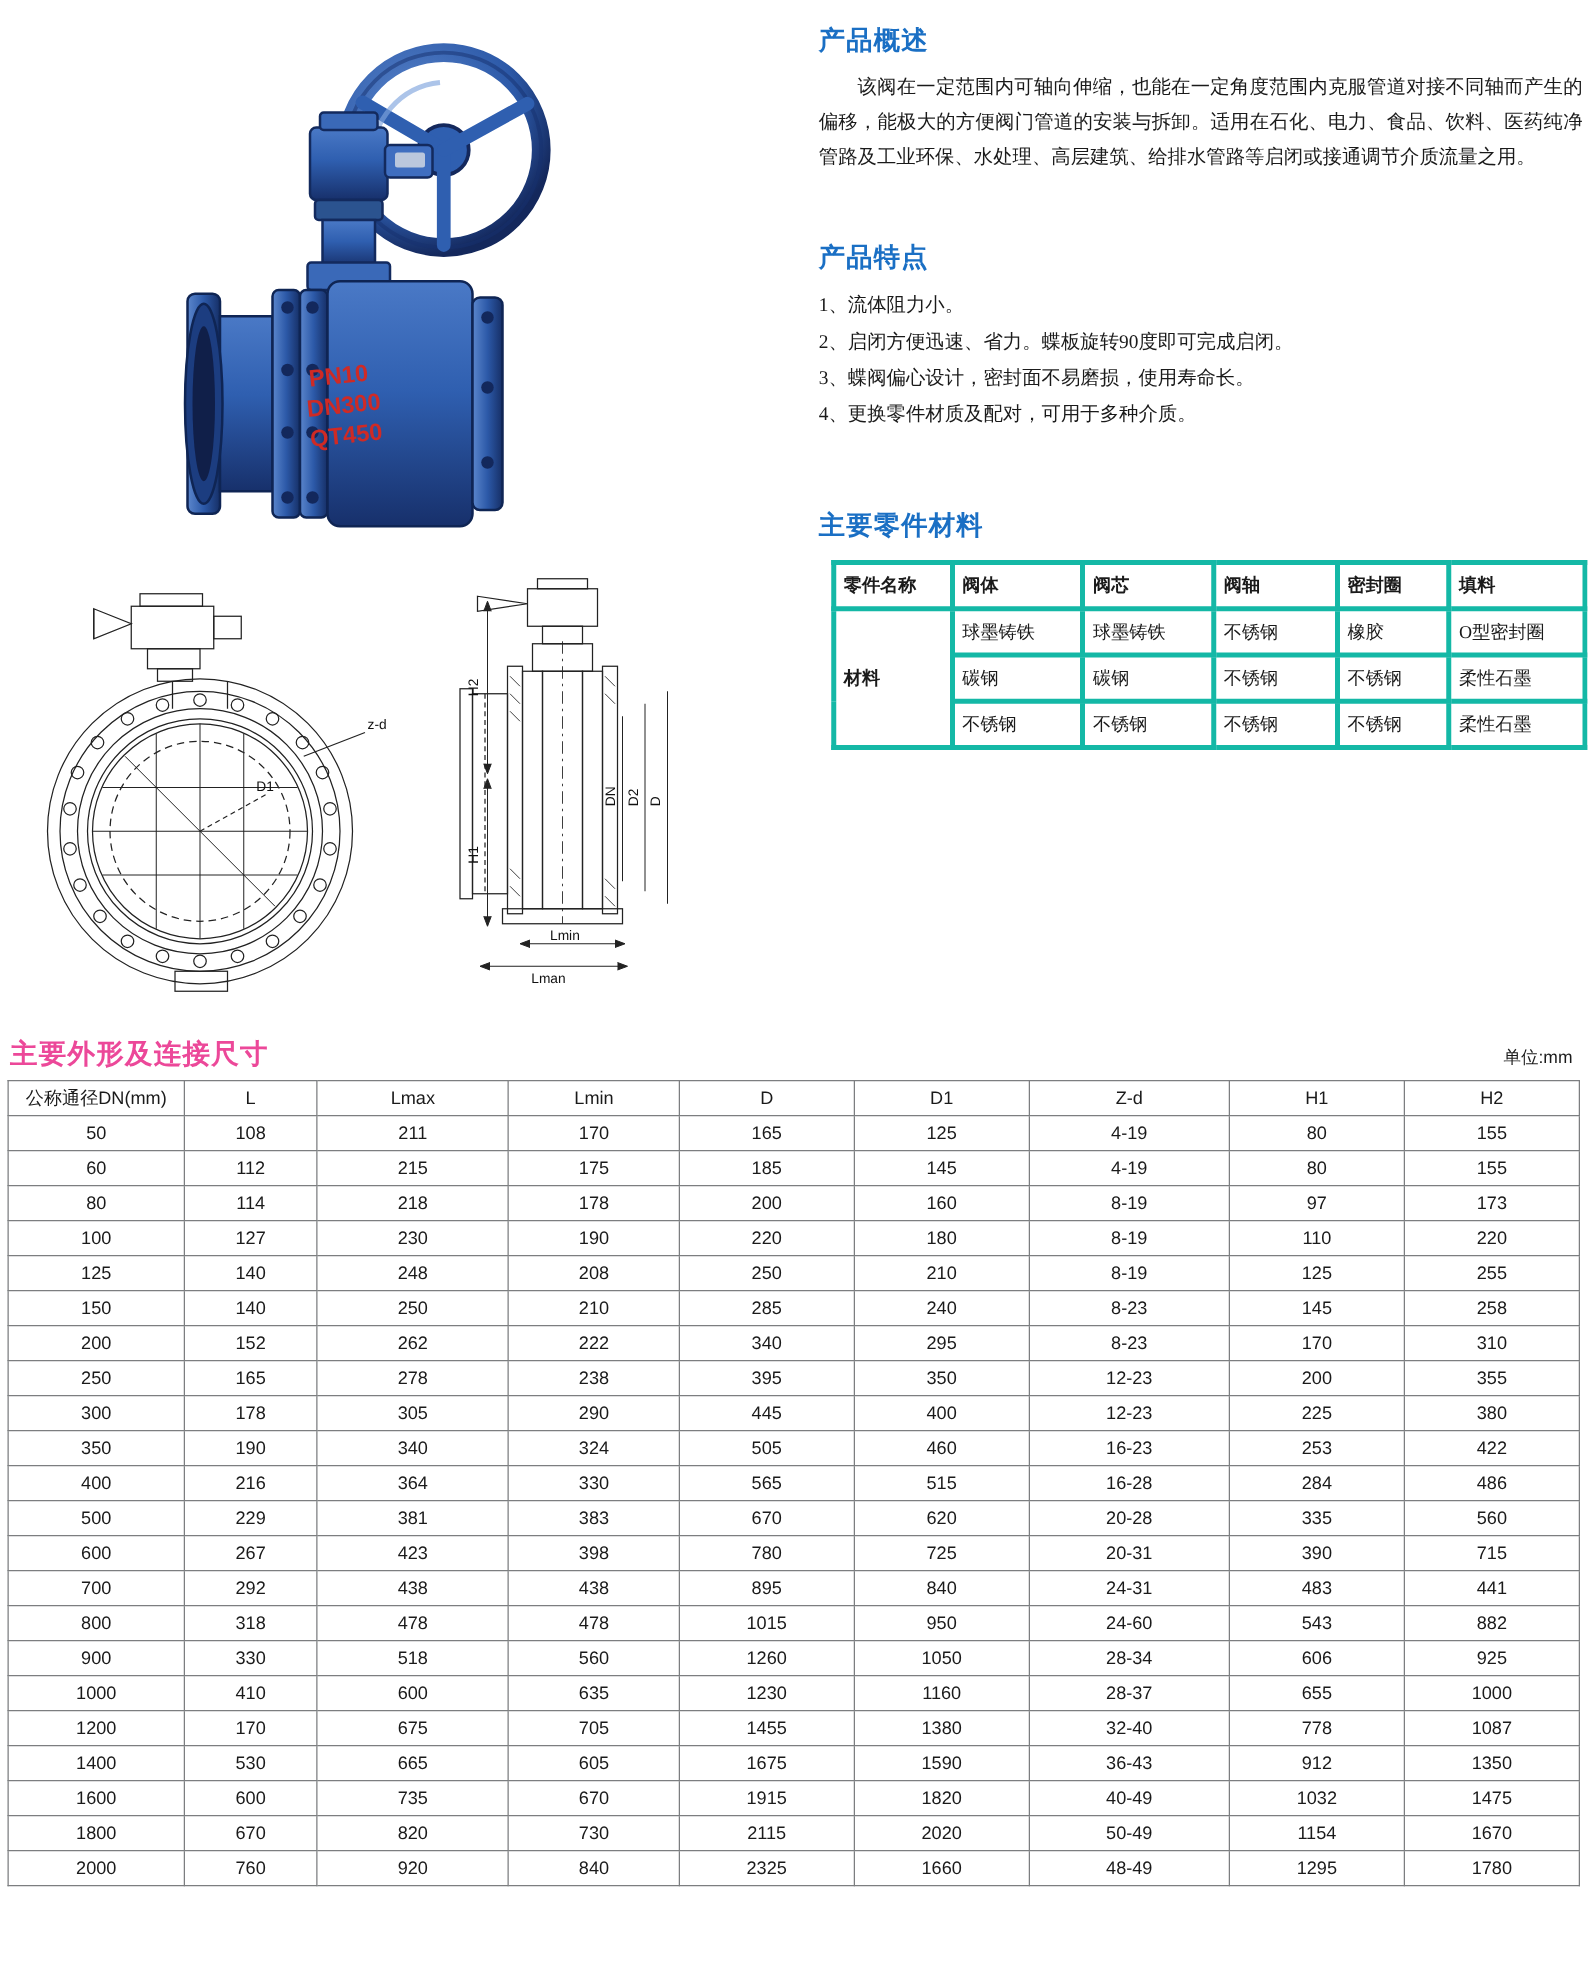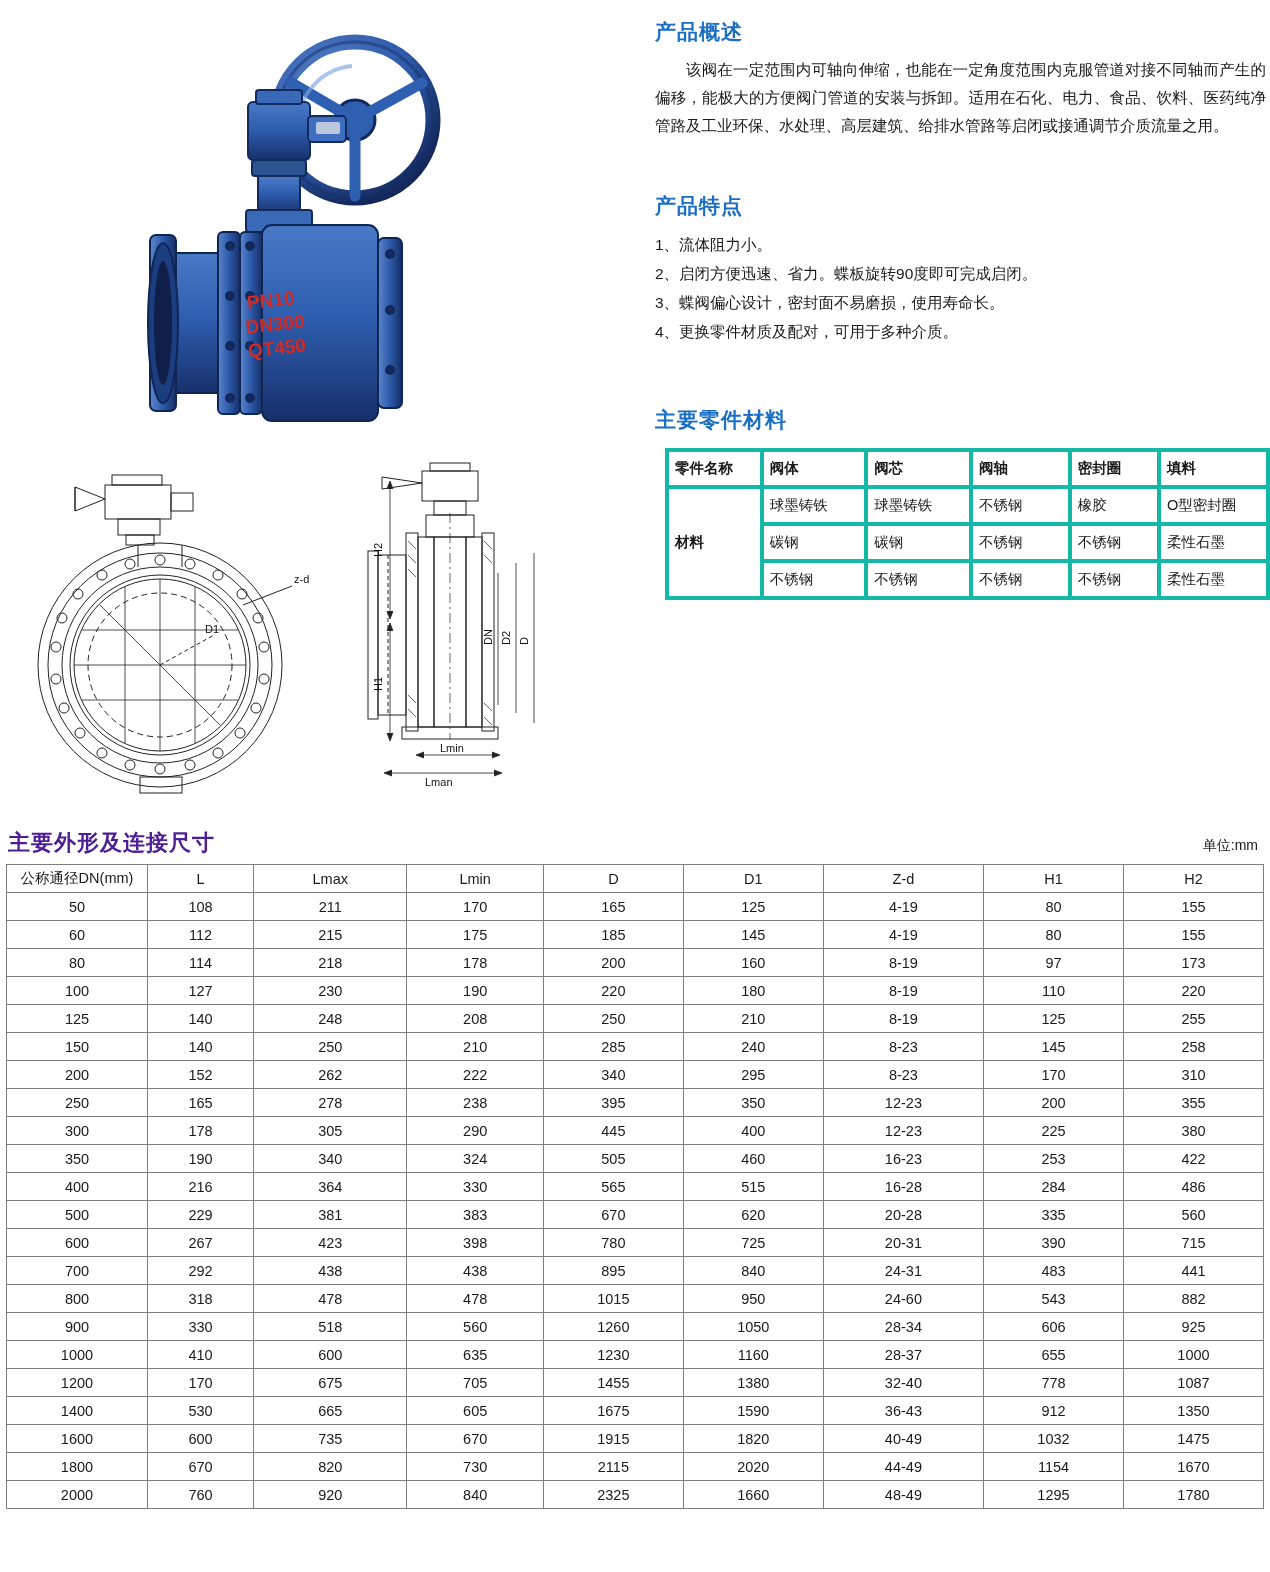--- a/index.html
+++ b/index.html
@@ -9,21 +9,21 @@
     font-family:"Liberation Sans","DejaVu Sans",sans-serif;
     color:#1a1a1a;
     position:relative;
     overflow:hidden;
   }
   .page{position:relative;width:1270px;height:1572px;}
 
   
   .top{display:flex;width:1270px;height:460px;}
   .photo-col{width:645px;position:relative;}
-  .text-col{width:625px;padding-top:18px;box-sizing:border-box;}
+  .text-col{width:625px;padding-top:18px;box-sizing:border-box;font-family:Liberation Serif, serif;}
 
   h2.blue{
     color:#1a6fc4;font-size:21px;font-weight:bold;margin:0 0 10px 0;
     letter-spacing:1px;
   }
   .sec{margin-left:10px;}
   .sec-overview{margin-left:10px;}
   .para{
     font-size:15.5px;line-height:28px;text-align:justify;
     margin:0;padding-right:4px;text-indent:2em;
@@ -61,21 +61,21 @@
   .mat th:nth-child(4),.mat td:nth-child(4){width:92px;}
   .mat th:nth-child(5),.mat td:nth-child(5){width:92px;}
   .mat th:nth-child(6),.mat td:nth-child(6){width:108px;}
 
   
   .dim-section{position:absolute;left:0;top:828px;width:1270px;}
   .dim-head{
     display:flex;align-items:flex-end;justify-content:space-between;
     padding:0 12px 6px 8px;
   }
-  .dim-title{color:#4c1d95;font-size:22px;font-weight:bold;letter-spacing:1px;}
+  .dim-title{color:#ec4899;font-size:22px;font-weight:bold;letter-spacing:1px;}
   .dim-unit{font-size:14px;color:#1a1a1a;padding-bottom:3px;}
 
   table.dim{
     border-collapse:collapse;width:1258px;margin-left:6px;
     font-size:14.5px;
   }
   table.dim th,table.dim td{
     border:1px solid #7c7e80;
     text-align:center;
     height:27px;
@@ -619,21 +619,21 @@
             <td>1032</td>
             <td>1475</td>
           </tr>
         <tr>
             <td>1800</td>
             <td>670</td>
             <td>820</td>
             <td>730</td>
             <td>2115</td>
             <td>2020</td>
-            <td>44-49</td>
+            <td>50-49</td>
             <td>1154</td>
             <td>1670</td>
           </tr>
         <tr>
             <td>2000</td>
             <td>760</td>
             <td>920</td>
             <td>840</td>
             <td>2325</td>
             <td>1660</td>

